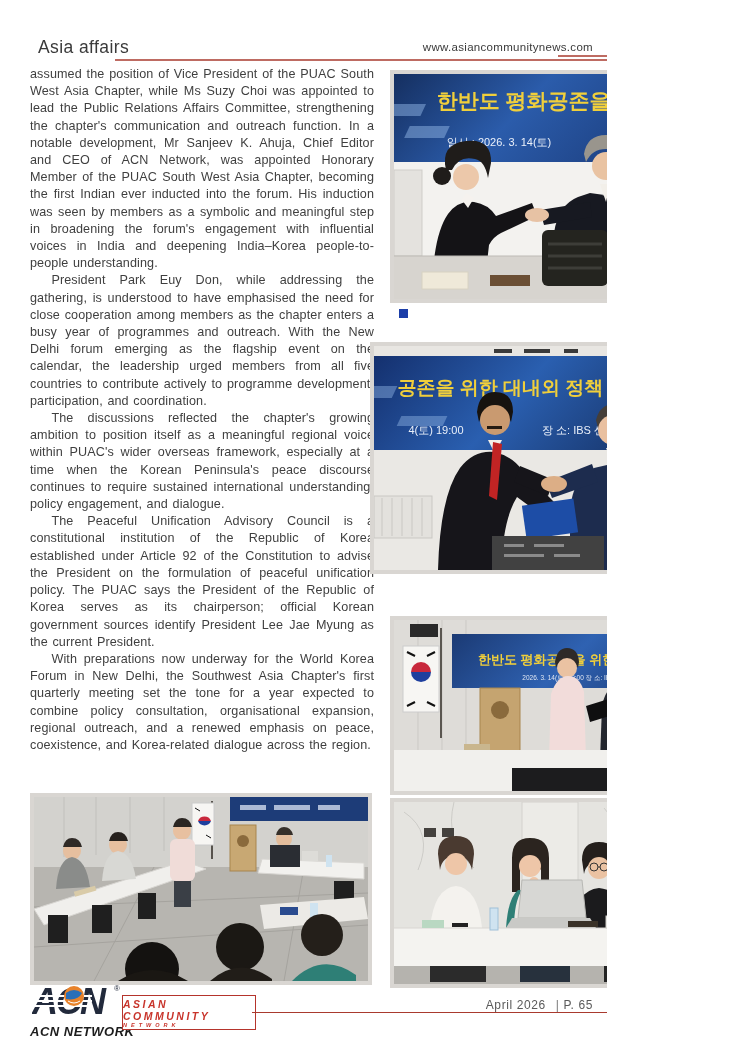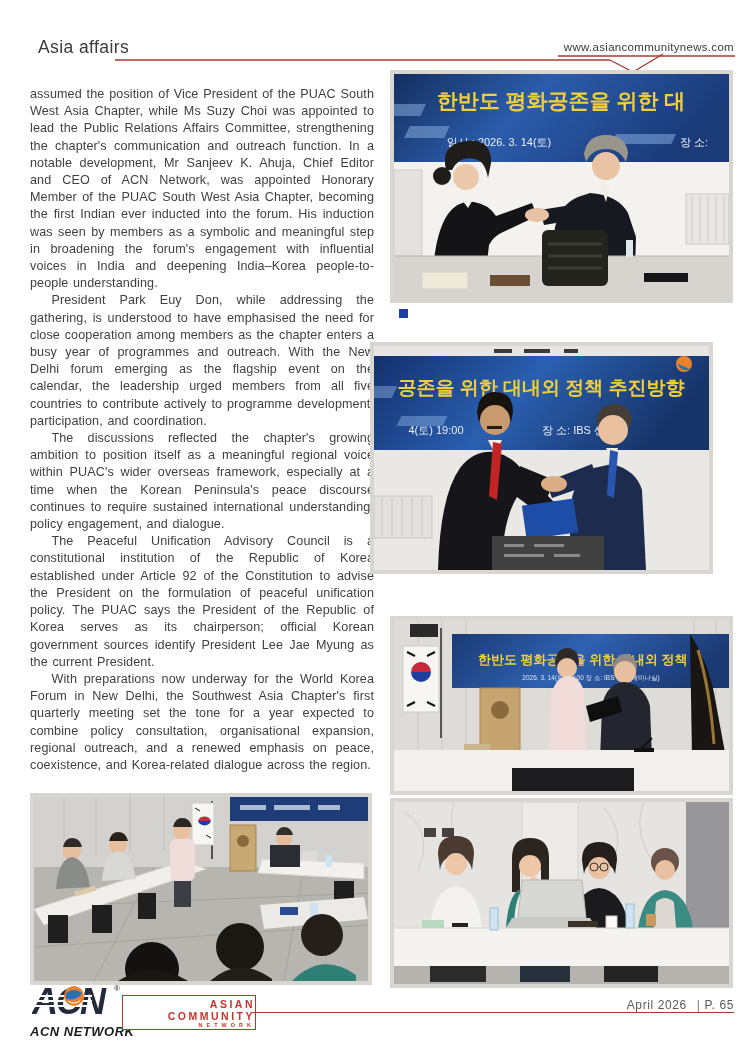--- a/index.html
+++ b/index.html
@@ -1,40 +1,40 @@
 <!DOCTYPE html>
 <html><head>
 <meta charset="utf-8">
 <style>
   html,body{margin:0;padding:0;background:#ffffff;}
-  .page{position:relative;width:748px;height:1051px;background:#fff;overflow:hidden;
+  .page{position:relative;width:607px;height:1051px;background:#fff;overflow:hidden;
         font-family:"Liberation Sans", sans-serif;color:#3c3c3c;}
   
   .section-title{position:absolute;left:38px;top:37px;font-size:17.5px;color:#3a3a3a;letter-spacing:.4px;}
   .site-url{position:absolute;right:14px;top:41px;font-size:11.5px;color:#3a3a3a;letter-spacing:.3px;}
   .header-rule{position:absolute;left:0;top:45px;width:748px;height:30px;}
   
   .article{position:absolute;left:30px;top:66px;width:344px;font-size:12.6px;line-height:17.2px;
-           text-align:justify;color:#3f3f3f;letter-spacing:.1px;word-spacing:1px;margin-top:20px;}
+           text-align:justify;color:#3f3f3f;letter-spacing:.1px;word-spacing:1px;}
   .article p{margin:0;text-indent:1.7em;}
   .article p.first{text-indent:0;}
   
   .ph{position:absolute;background:#c4b5fd;border:4px solid #d9d6d2;box-sizing:border-box;overflow:hidden;}
   .ph svg{display:block;width:100%;height:100%;}
   .caption{position:absolute;left:390px;width:343px;font-size:10.6px;line-height:14px;color:#424242;
            padding-left:27px;box-sizing:border-box;}
   .caption .bullet{position:absolute;left:9px;top:2px;width:9px;height:9px;background:#1c3ea8;}
   
   .footer-line{position:absolute;left:252px;top:1012px;width:482px;height:1px;background:#a93a2e;}
   .issue{position:absolute;right:14px;top:998px;font-size:12px;color:#5a5a5a;letter-spacing:.6px;text-align:right;}
   .issue .sep{margin:0 4px 0 10px;color:#7a7a7a;}
   .logo-wrap{position:absolute;left:32px;top:981px;width:92px;height:42px;}
   .logo-caption{position:absolute;left:30px;top:1024px;font-size:13px;font-weight:bold;color:#1d1d1d;letter-spacing:.5px;font-style:italic;}
   .brand-box{position:absolute;left:122px;top:995px;width:132px;border:1px solid #b5342c;background:#fff;
-             text-align:right;padding:2px 0 1px 0;}
+             text-align:left;padding:2px 0 1px 0;font-style:italic;}
   .brand-top{font-size:10.5px;font-weight:bold;color:#c8342b;letter-spacing:2.5px;}
   .brand-bottom{font-size:5.5px;font-weight:bold;color:#c8342b;letter-spacing:4px;margin-top:0px;}
 </style>
 </head>
 <body>
 
 <div class="page">
 
   <div class="section-title">Asia affairs</div>
   <div class="site-url">www.asiancommunitynews.com</div>

